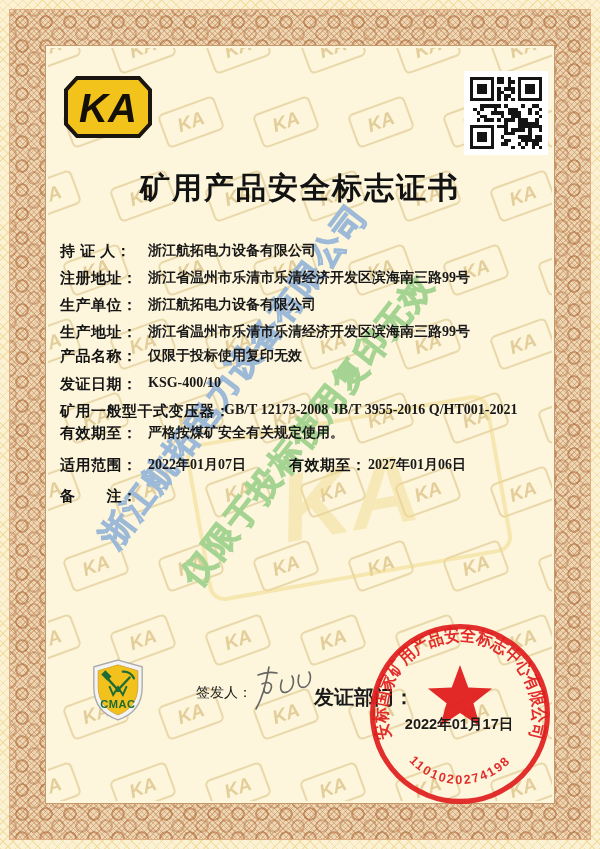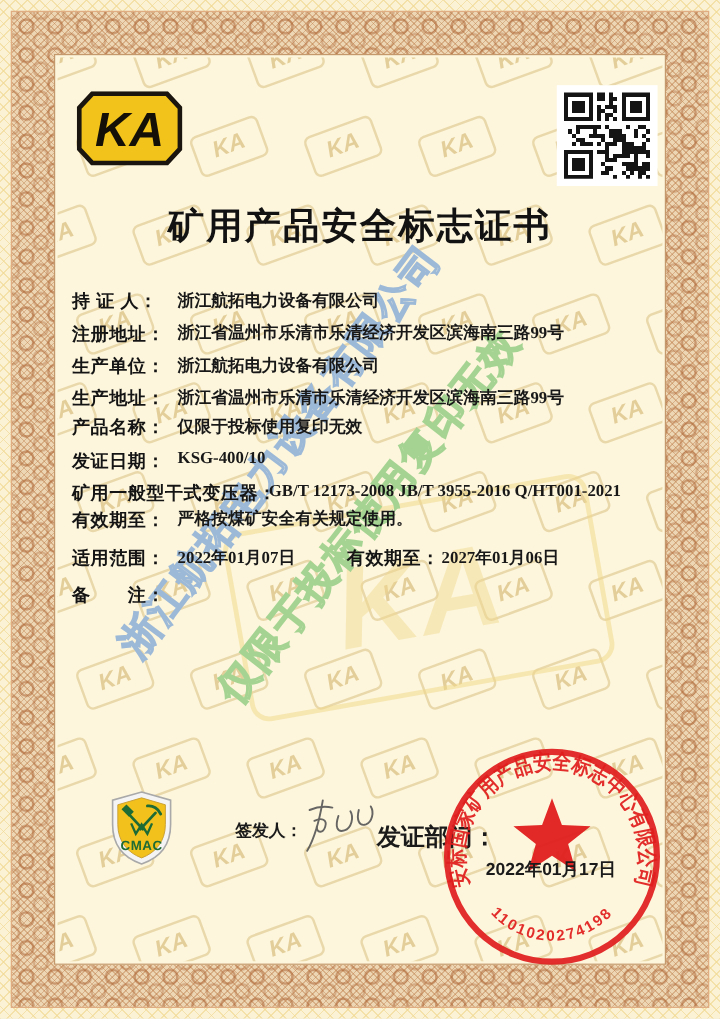--- a/index.html
+++ b/index.html
@@ -52,21 +52,21 @@
   
   .row{position:absolute;left:60px;z-index:4;height:18px;white-space:nowrap;}
   .lbl{position:absolute;left:0;top:0;font-weight:800;font-size:15px;letter-spacing:.5px;color:#141414;}
   .val{position:absolute;top:0;font-family:"Liberation Serif",serif;font-weight:600;font-size:14px;color:#181818;}
   .val-std{left:88px;}
   .statement{position:absolute;left:57px;top:570px;width:487px;z-index:4;
     font-family:"Liberation Serif",serif;font-weight:700;font-size:13.5px;line-height:15.6px;
     text-align:justify;text-indent:2em;color:#141414;}
   
   .cmac{position:absolute;left:89px;top:658px;z-index:4;}
-  .signer-label{position:absolute;left:196px;top:684px;font-weight:700;font-size:14px;z-index:4;}
+  .signer-label{position:absolute;left:196px;top:684px;font-weight:400;font-size:14px;z-index:4;}
   .signature{position:absolute;left:246px;top:663px;z-index:4;}
   .dept-label{position:absolute;left:314px;top:684px;font-weight:700;font-size:20px;z-index:4;}
   .stamp{position:absolute;left:366px;top:620px;z-index:5;}
 </style>
 </head>
 <body>
 
 <div class="cert">
   <div class="outer-lattice"></div>
   <div class="band"></div>

